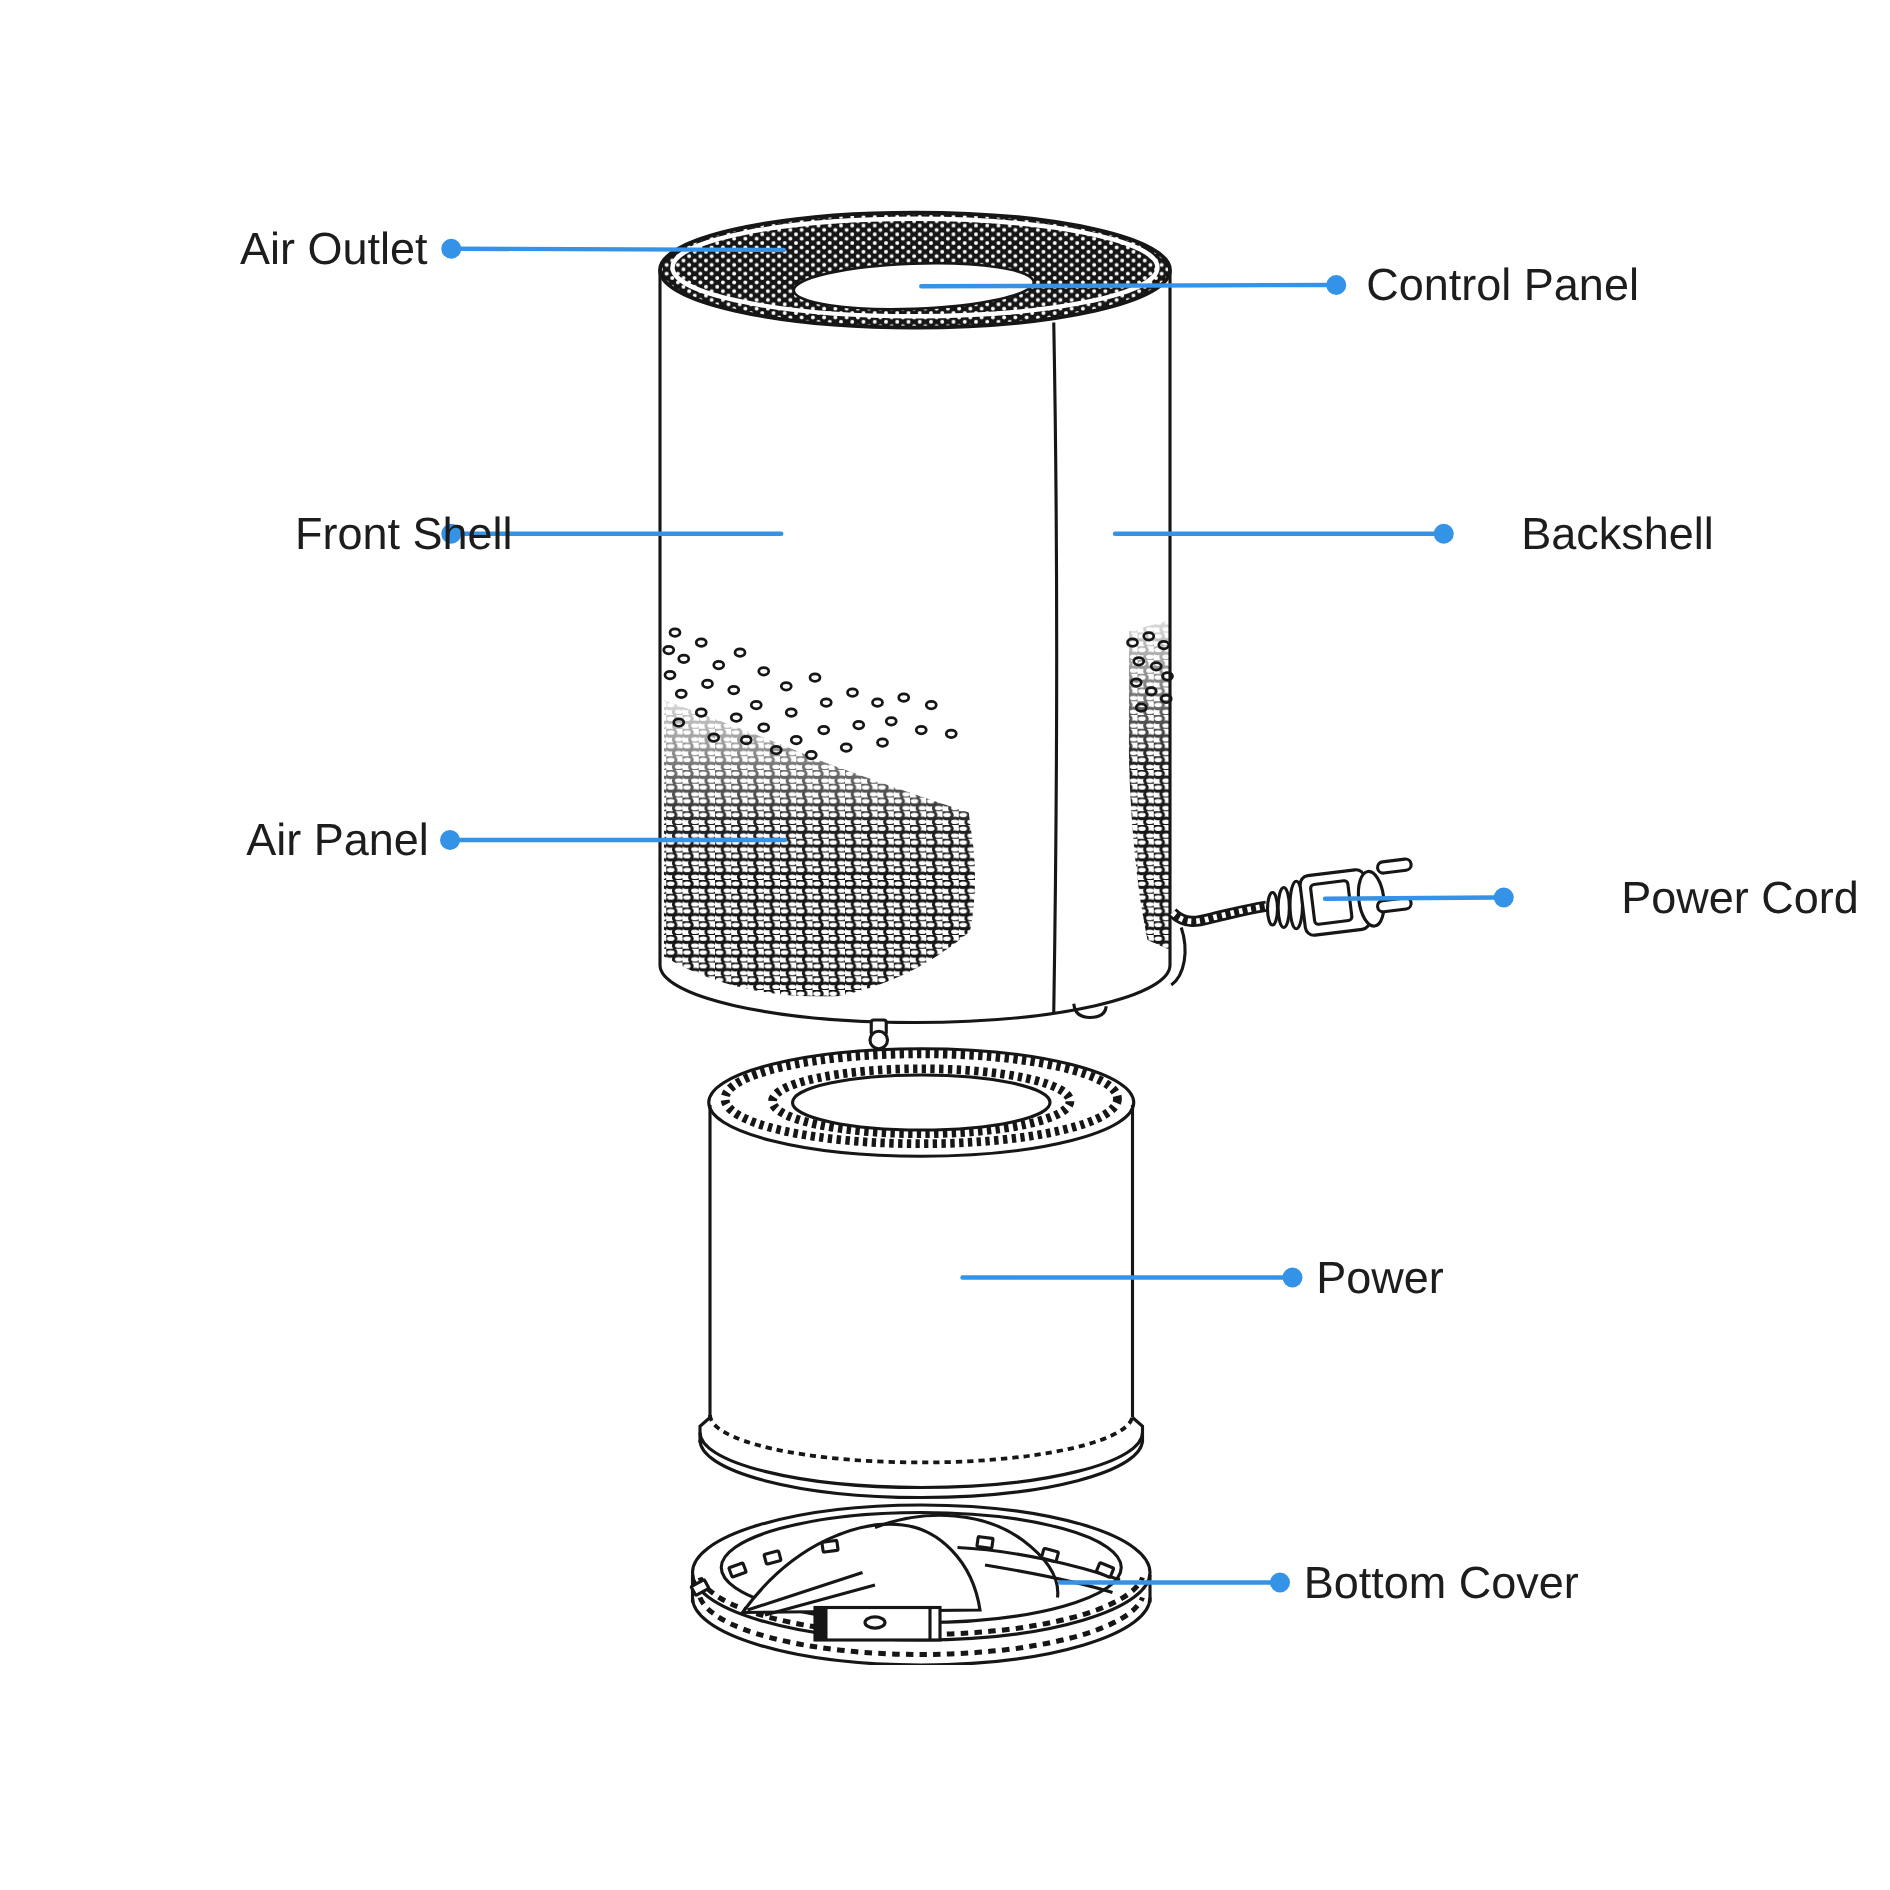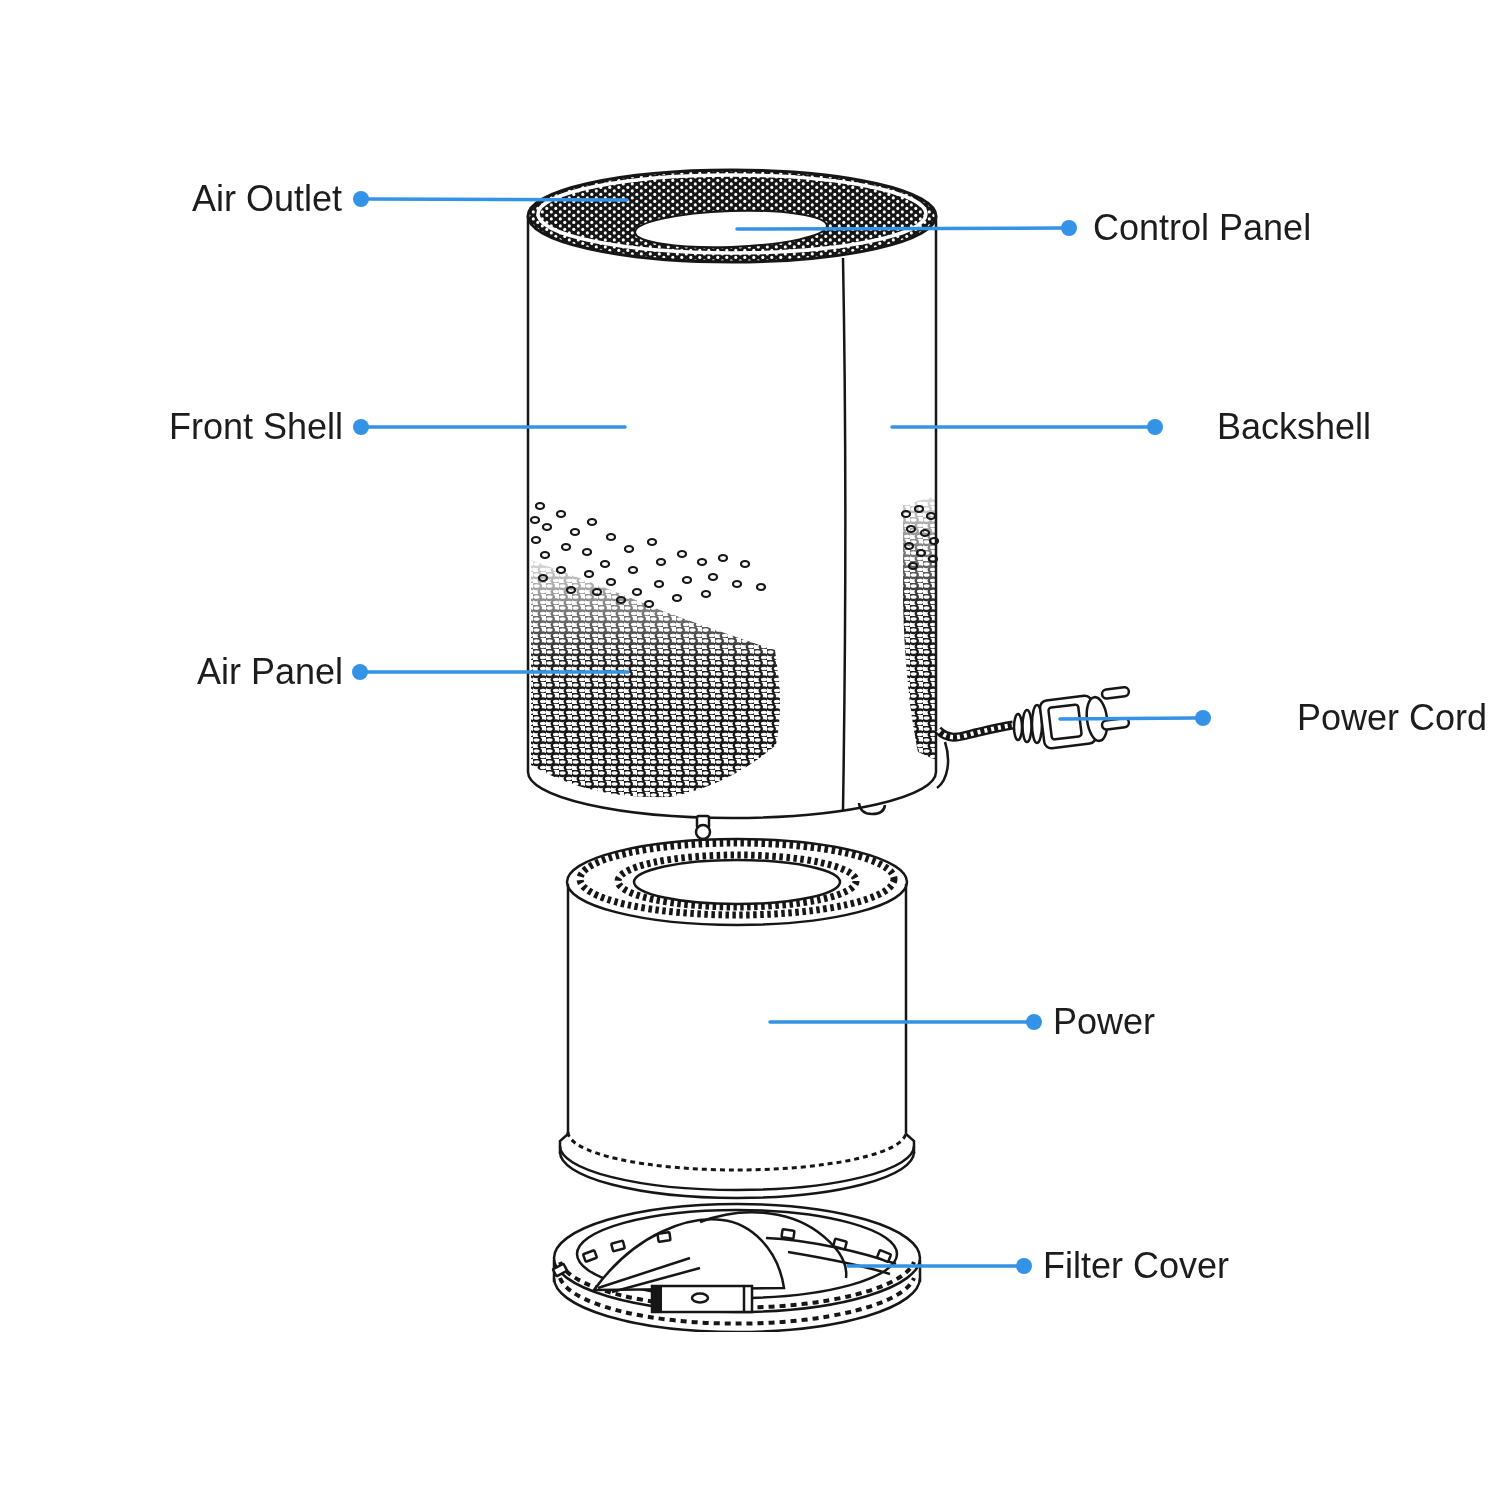--- a/index.html
+++ b/index.html
@@ -222,19 +222,19 @@
       </g>
       <g>
         <line class="leader" x1="848" y1="1266" x2="1017" y2="1266"></line>
           <circle class="ldot" cx="1024" cy="1266" r="8"></circle>
       </g>
     </g>
   </svg>
 
   <div class="part-label left" style="right:1170px;top:177px">Air Outlet</div>
   <div class="part-label" style="left:1093px;top:206px">Control Panel</div>
-  <div class="part-label left" style="right:1169px;top:405px">Front Shell</div>
+  <div class="part-label left" style="right:1102px;top:405px">Front Shell</div>
   <div class="part-label" style="left:1217px;top:405px">Backshell</div>
   <div class="part-label left" style="right:1169px;top:650px">Air Panel</div>
   <div class="part-label" style="left:1297px;top:696px">Power Cord</div>
   <div class="part-label" style="left:1053px;top:1000px">Power</div>
-  <div class="part-label" style="left:1043px;top:1244px">Filter Cover</div>
+  <div class="part-label" style="left:1043px;top:1244px">Bottom Cover</div>
 </div>
 
 </body></html>

